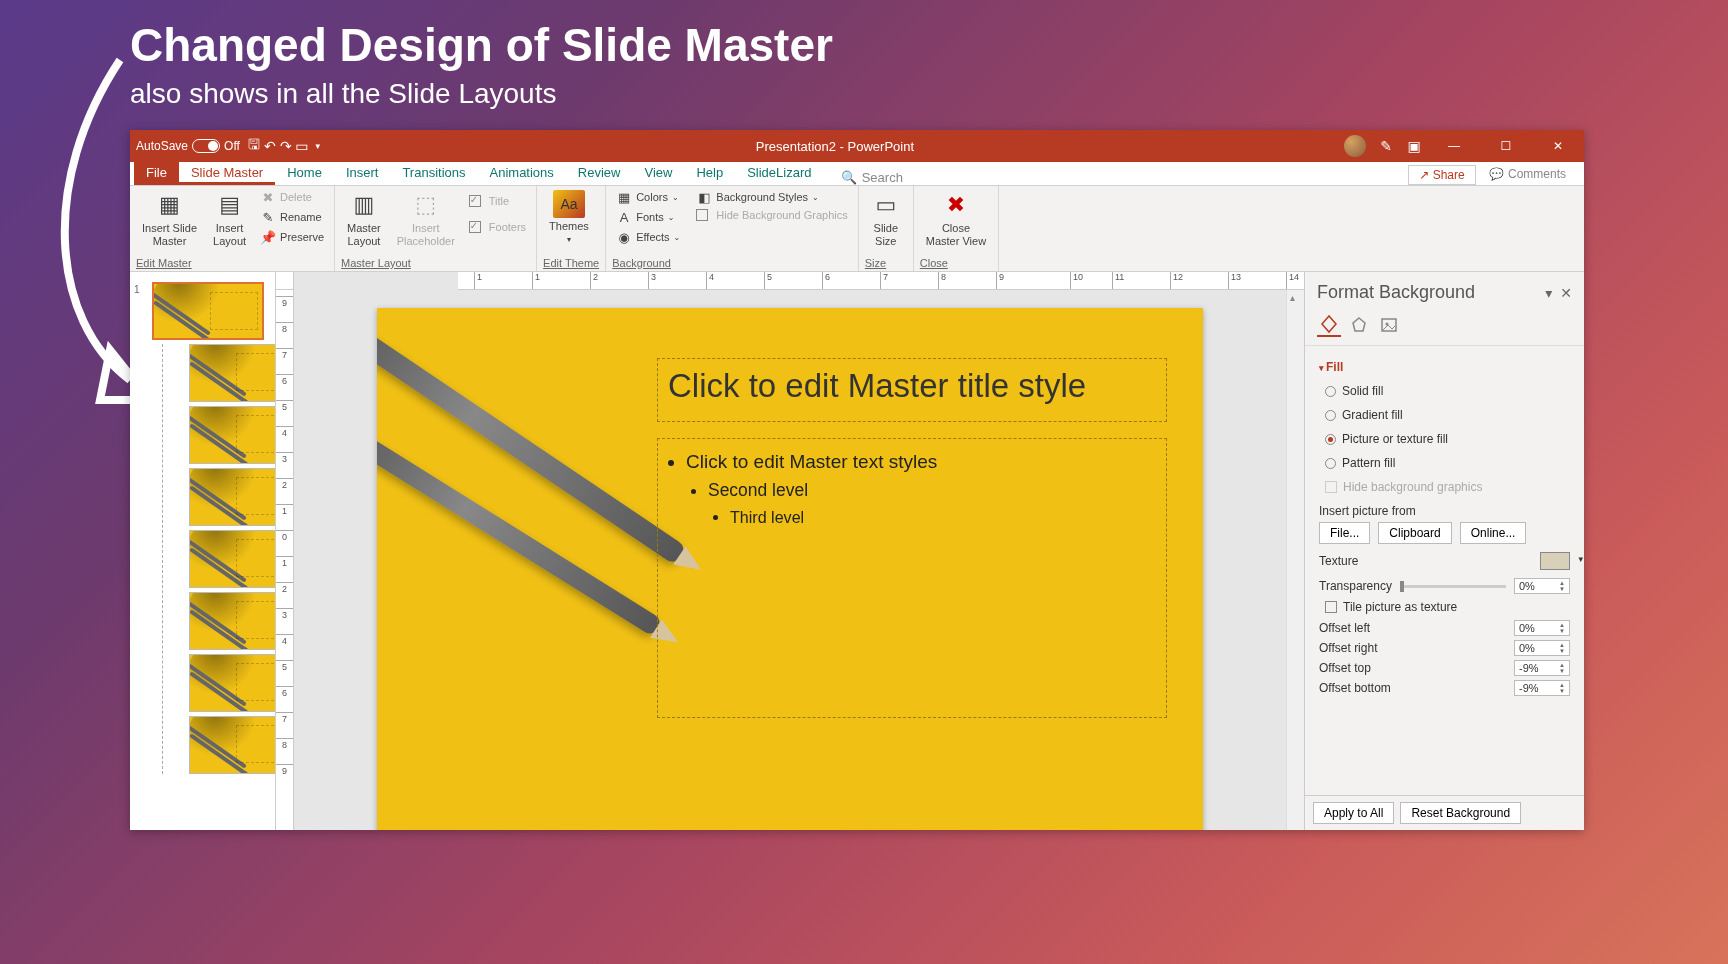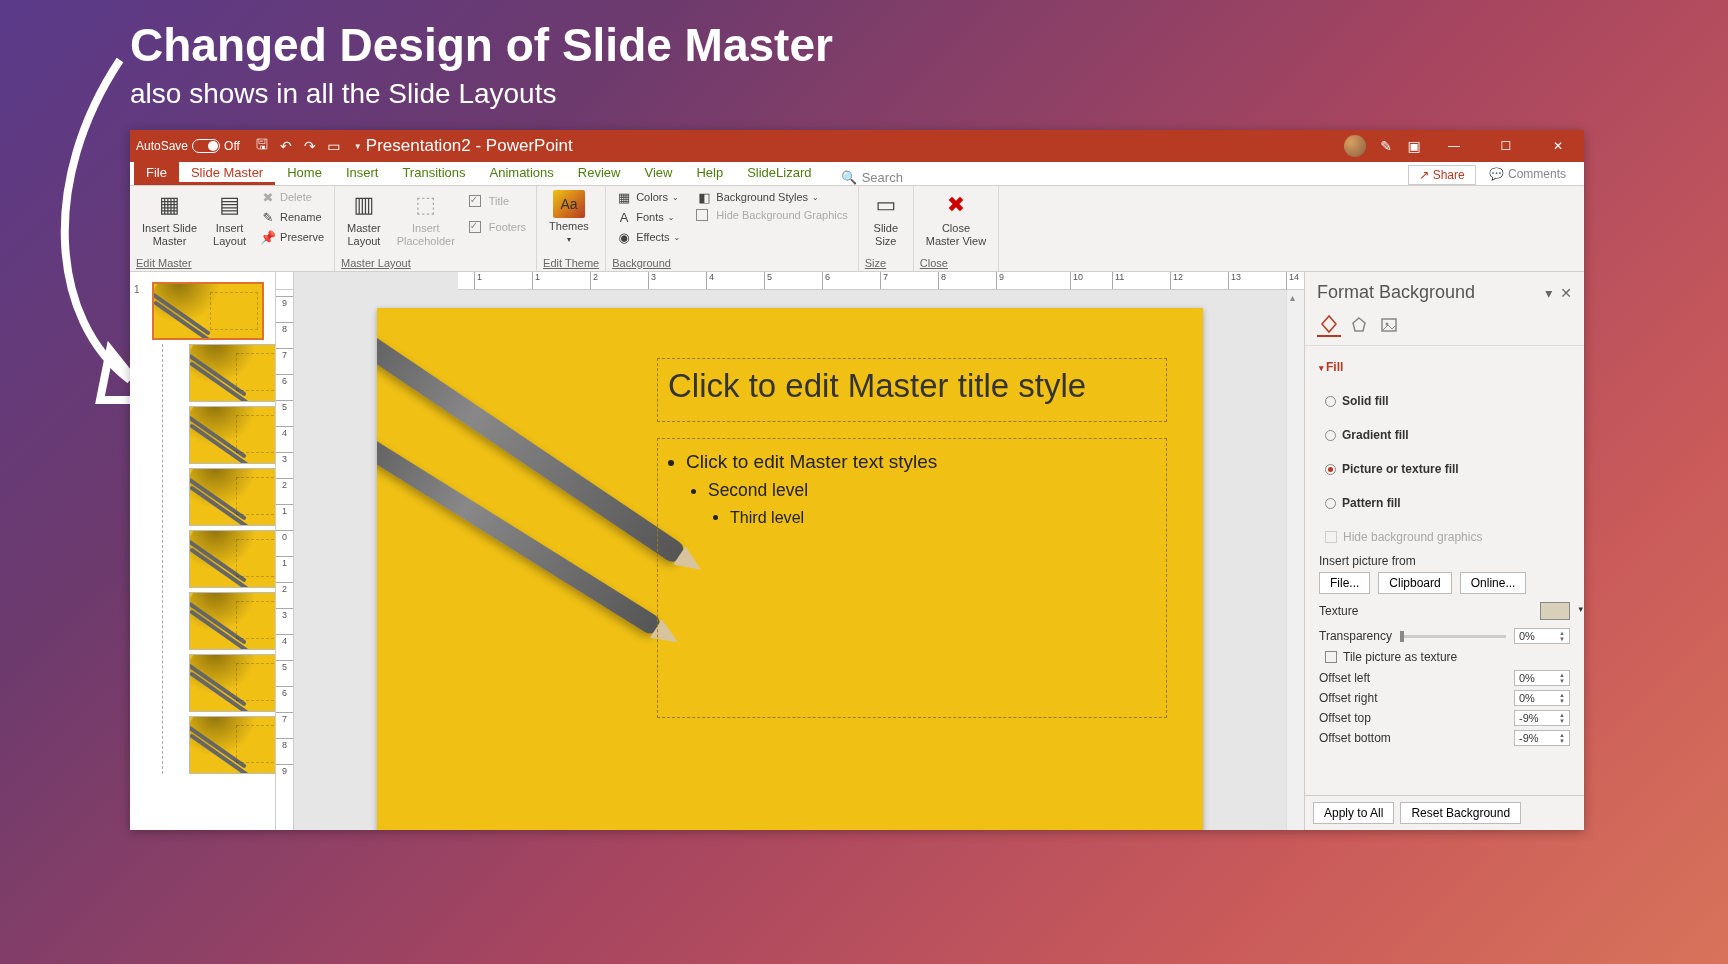--- a/index.html
+++ b/index.html
@@ -9,33 +9,33 @@
 .overlay-title { position: absolute; left: 130px; top: 18px; color: #fff; font-size: 46px; font-weight: 700; }
 .overlay-sub { position: absolute; left: 130px; top: 78px; color: #fff; font-size: 28px; font-weight: 300; }
 .arrow { position: absolute; left: 60px; top: 60px; width: 120px; height: 360px; pointer-events: none; }
 .arrow svg { overflow: visible; }
 
 
 .app { position: absolute; left: 130px; top: 130px; width: 1454px; height: 700px; background: #e6e6e6; display: flex; flex-direction: column; box-shadow: 0 2px 10px rgba(0,0,0,0.3); }
 
 
 .title-bar { height: 32px; background: #b73a22; display: flex; align-items: center; color: #fff; font-size: 12px; padding: 0 6px; }
-.title-left { display: flex; align-items: center; gap: 8px; flex: 0 0 auto; }
+.title-left { display: flex; align-items: center; flex: 0 0 auto; }
 .autosave { display: inline-flex; align-items: center; gap: 4px; margin-right: 6px; }
 .autosave-toggle { width: 28px; height: 14px; border: 1px solid #fff; border-radius: 8px; position: relative; }
 .autosave-toggle::after { content: ""; position: absolute; right: 1px; top: 1px; width: 10px; height: 10px; background: #fff; border-radius: 50%; }
 .qat-icon { width: 16px; height: 16px; display: inline-flex; align-items: center; justify-content: center; color: #fff; font-size: 14px; }
-.title-center { flex: 1; text-align: left; font-size: 17px; }
+.title-center { flex: 1; text-align: center; font-size: 13px; }
 .title-right { display: flex; align-items: center; gap: 12px; }
 .avatar { width: 22px; height: 22px; border-radius: 50%; background: radial-gradient(circle at 30% 30%, #d8a060, #8a6040); }
 .win-btn { width: 40px; height: 32px; display: flex; align-items: center; justify-content: center; font-size: 12px; }
 
 
 .tabs { height: 24px; background: #fff; border-bottom: 1px solid #d0d0d0; display: flex; align-items: flex-end; padding-left: 4px; }
-.tab { padding: 5px 12px; font-size: 13px; color: #4d7c0f; cursor: pointer; }
+.tab { padding: 5px 12px; font-size: 13px; color: #0f766e; cursor: pointer; }
 .tab.file { background: #b73a22; color: #fff; }
 .tab.active { border-bottom: 3px solid #b73a22; color: #b73a22; font-weight: 500; padding-bottom: 2px; }
 .tabs-right { margin-left: auto; display: flex; gap: 4px; padding-right: 8px; }
 .share-btn { border: 1px solid #ccc; padding: 2px 10px; font-size: 12px; color: #b73a22; background: #fff; }
 .comments-btn { padding: 2px 10px; font-size: 12px; color: #888; }
 .search-group { display: flex; align-items: center; gap: 4px; color: #888; font-size: 13px; margin-left: 18px; }
 
 
 .ribbon { height: 86px; background: #f3f2f1; border-bottom: 1px solid #d0d0d0; display: flex; font-size: 11px; }
 .rgroup { border-right: 1px solid #d8d8d8; display: flex; flex-direction: column; padding: 2px 6px 0; }
@@ -91,21 +91,21 @@
 .format-pane { width: 280px; background: #f3f2f1; border-left: 1px solid #ccc; display: flex; flex-direction: column; font-size: 12px; color: #333; }
 .fp-head { padding: 10px 12px 6px; display: flex; align-items: center; }
 .fp-title { font-size: 18px; color: #555; font-weight: 300; flex: 1; }
 .fp-close { font-size: 14px; color: #666; margin-left: 8px; }
 .fp-tabs { display: flex; gap: 6px; padding: 4px 12px 8px; border-bottom: 1px solid #ddd; }
 .fp-tab { width: 24px; height: 24px; display: flex; align-items: center; justify-content: center; color: #888; }
 .fp-tab.active { color: #b73a22; border-bottom: 2px solid #b73a22; }
 .fp-body { flex: 1; padding: 8px 14px; overflow-y: auto; }
 .fp-section-title { font-weight: bold; color: #b73a22; font-size: 12px; margin: 6px 0; }
 .fp-section-title::before { content: "▾ "; font-size: 9px; }
-.radio-row { display: flex; align-items: center; gap: 6px; margin: 20px 6px; font-weight: bold; }
+.radio-row { display: flex; align-items: center; gap: 6px; margin: 10px 6px; }
 .radio { width: 11px; height: 11px; border: 1px solid #888; border-radius: 50%; display: inline-block; position: relative; }
 .radio.sel::after { content: ""; position: absolute; inset: 2px; background: #b73a22; border-radius: 50%; }
 .chkrow { display: flex; align-items: center; gap: 6px; margin: 6px 6px; }
 .chkbox { width: 12px; height: 12px; border: 1px solid #888; }
 .chkrow.disabled { color: #aaa; }
 .chkrow.disabled .chkbox { border-color: #ccc; }
 .fp-label { margin: 10px 0 4px; }
 .btn-row { display: flex; gap: 8px; margin: 4px 0 8px; }
 .fp-btn { border: 1px solid #bbb; background: #fff; padding: 3px 10px; font-size: 12px; }
 .offset-row { display: flex; align-items: center; justify-content: space-between; margin: 4px 0; }

